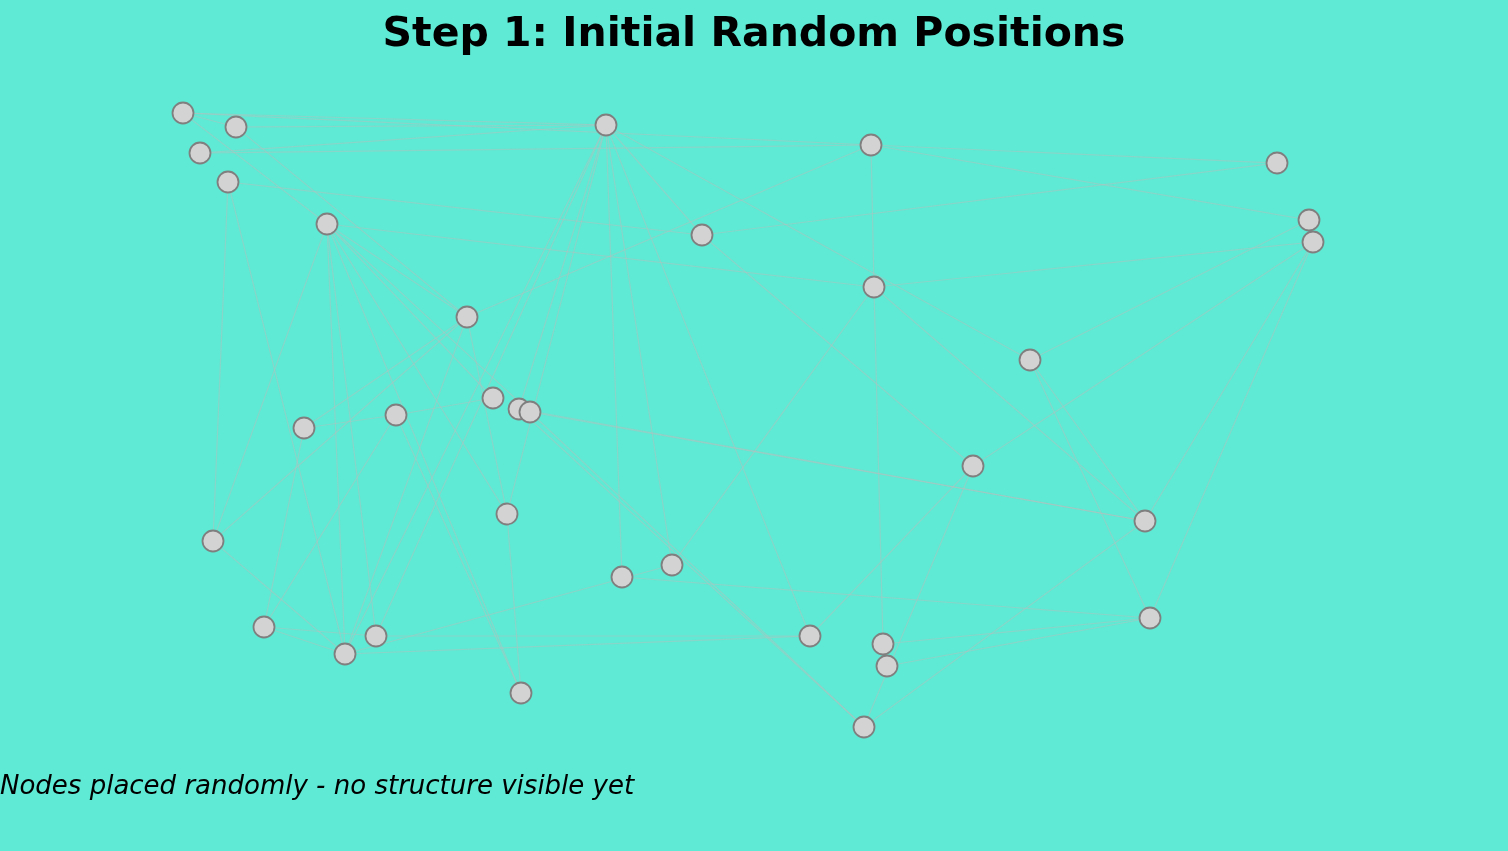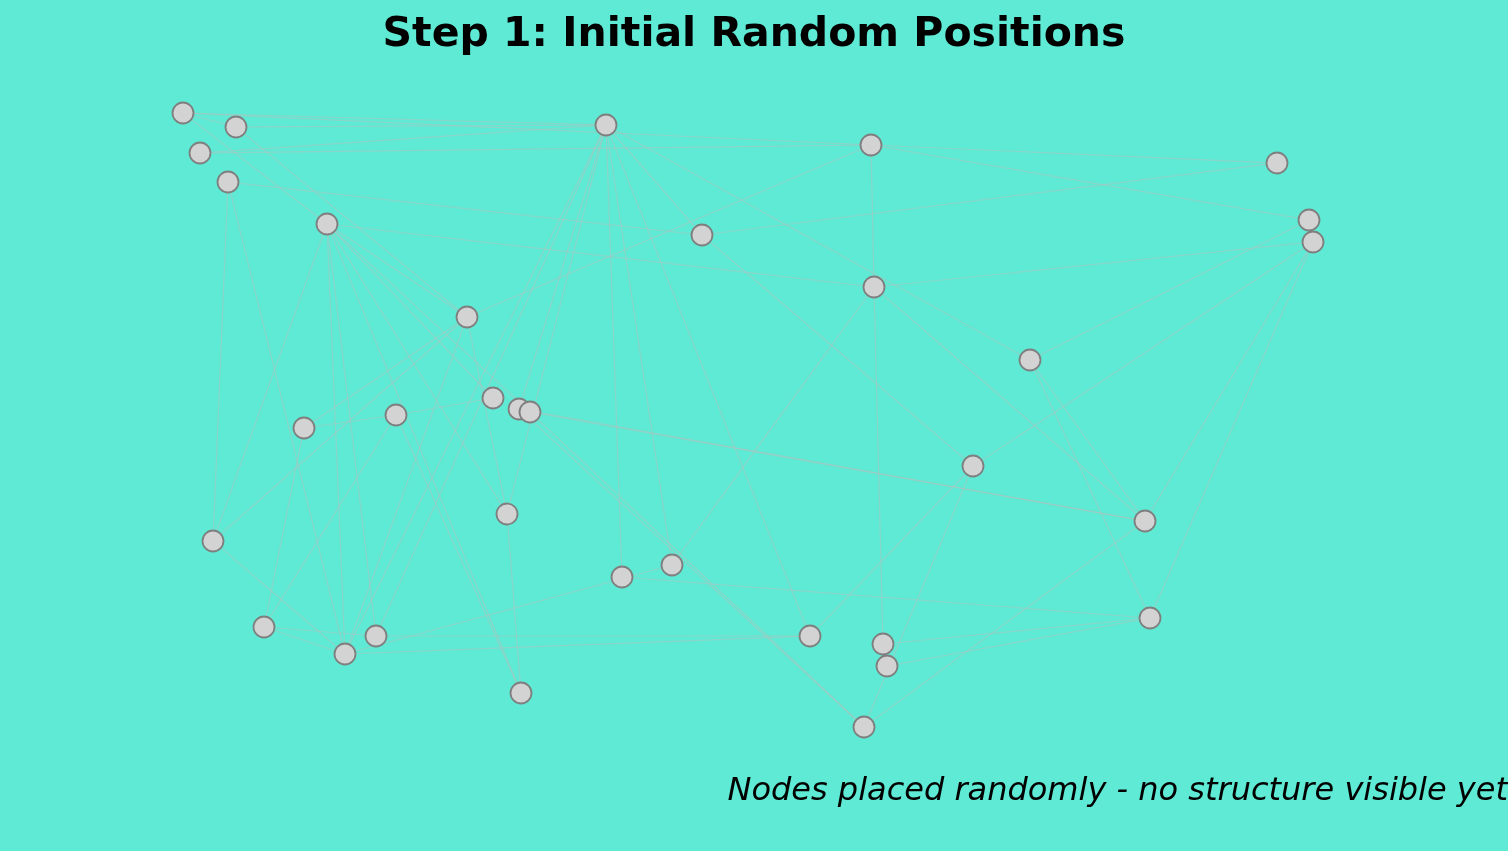--- a/index.html
+++ b/index.html
@@ -25,22 +25,22 @@
     font-weight: bold;
     color: #000000;
     letter-spacing: 0px;
     margin: 0;
   }
   .chart-subtitle {
     position: absolute;
     top: 770px;
     left: 0;
     width: 100%;
-    text-align: right;
-    font-size: 32px;
+    text-align: left;
+    font-size: 26px;
     font-style: italic;
     color: #000000;
   }
   svg.graph {
     position: absolute;
     top: 0;
     left: 0;
   }
 </style>
 </head>

